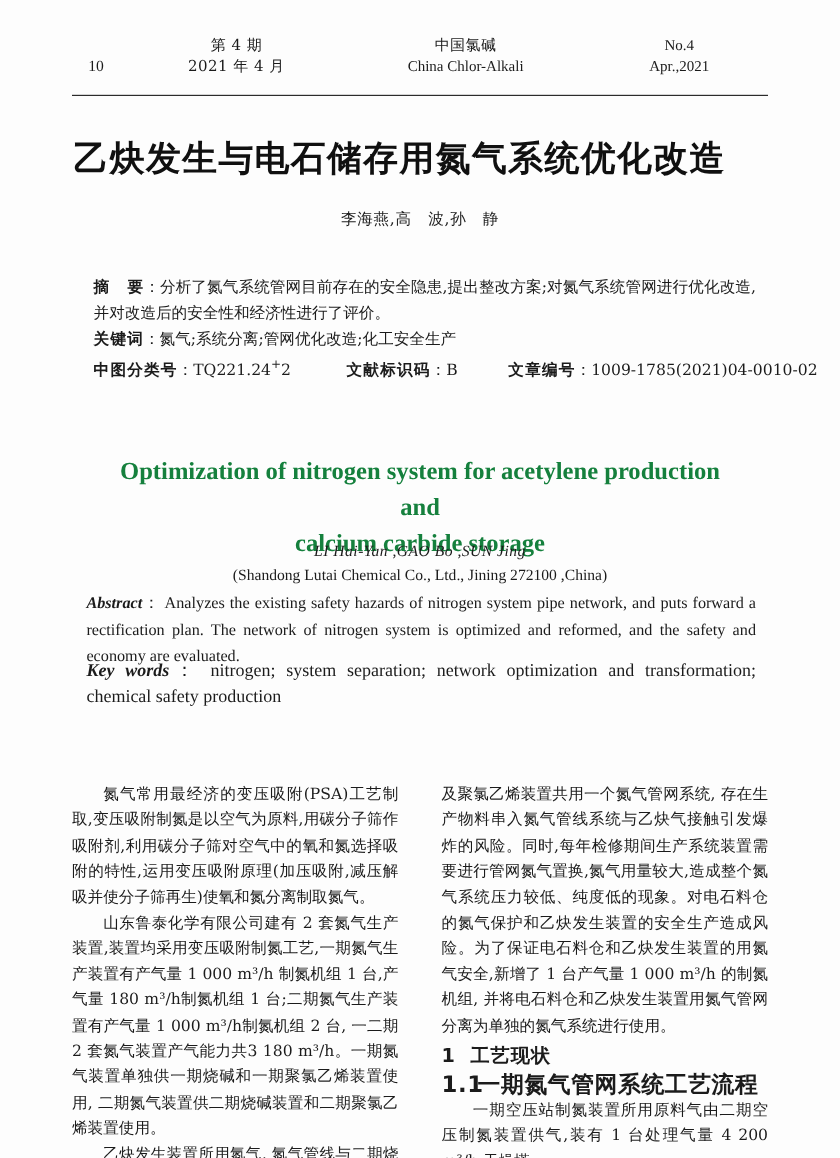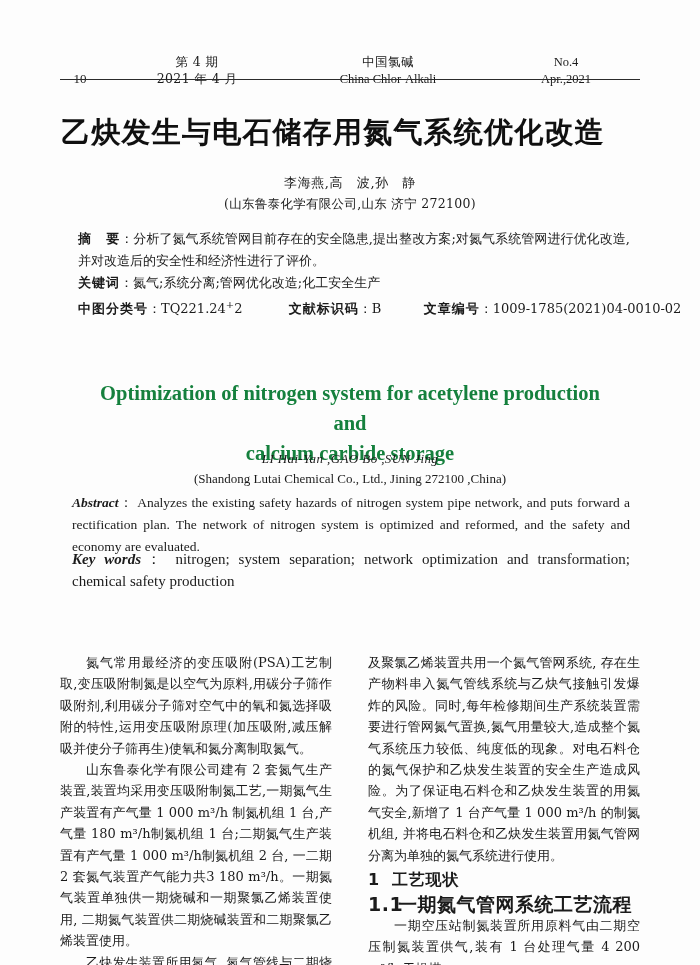--- a/index.html
+++ b/index.html
@@ -30,21 +30,20 @@
     position: absolute;
     left: 60px;
     top: 28px;
     width: 580px;
     height: 52px;
   }
   .masthead-col {
     position: absolute;
     text-align: center;
     line-height: 1.35;
-    margin-top: 24px;
   }
   .mh-left  { left: 0px;   width: 40px; top: 18px; }
   .mh-issue { left: 52px;  width: 170px; top: 2px; }
   .mh-mid   { left: 228px; width: 200px; top: 2px; }
   .mh-right { left: 432px; width: 148px; top: 2px; }
 
   .mh-cn {
     font-family: "DejaVu Serif", "Liberation Serif", serif;
     font-size: 12.5px;
     letter-spacing: 0.4px;
@@ -269,21 +268,20 @@
     </div>
     <div class="masthead-col mh-right">
       <div class="mh-en">No.4</div>
       <div class="mh-en">Apr.,2021</div>
     </div>
   </div>
   <div class="mh-rule"></div>
 
   <div class="cn-title">乙炔发生与电石储存用氮气系统优化改造</div>
   <div class="cn-authors">李海燕,高　波,孙　静</div>
-  <div class="cn-affil">(山东鲁泰化学有限公司,山东 济宁 272100)</div>
 
   <div class="cn-abs">
     <span class="lbl">摘　要</span><span>：分析了氮气系统管网目前存在的安全隐患,提出整改方案;对氮气系统管网进行优化改造,并对改造后的安全性和经济性进行了评价。</span>
   </div>
 
   <div class="cn-kw">
     <span class="lbl">关键词</span><span>：氮气;系统分离;管网优化改造;化工安全生产</span>
   </div>
 
   <div class="cn-codes">

